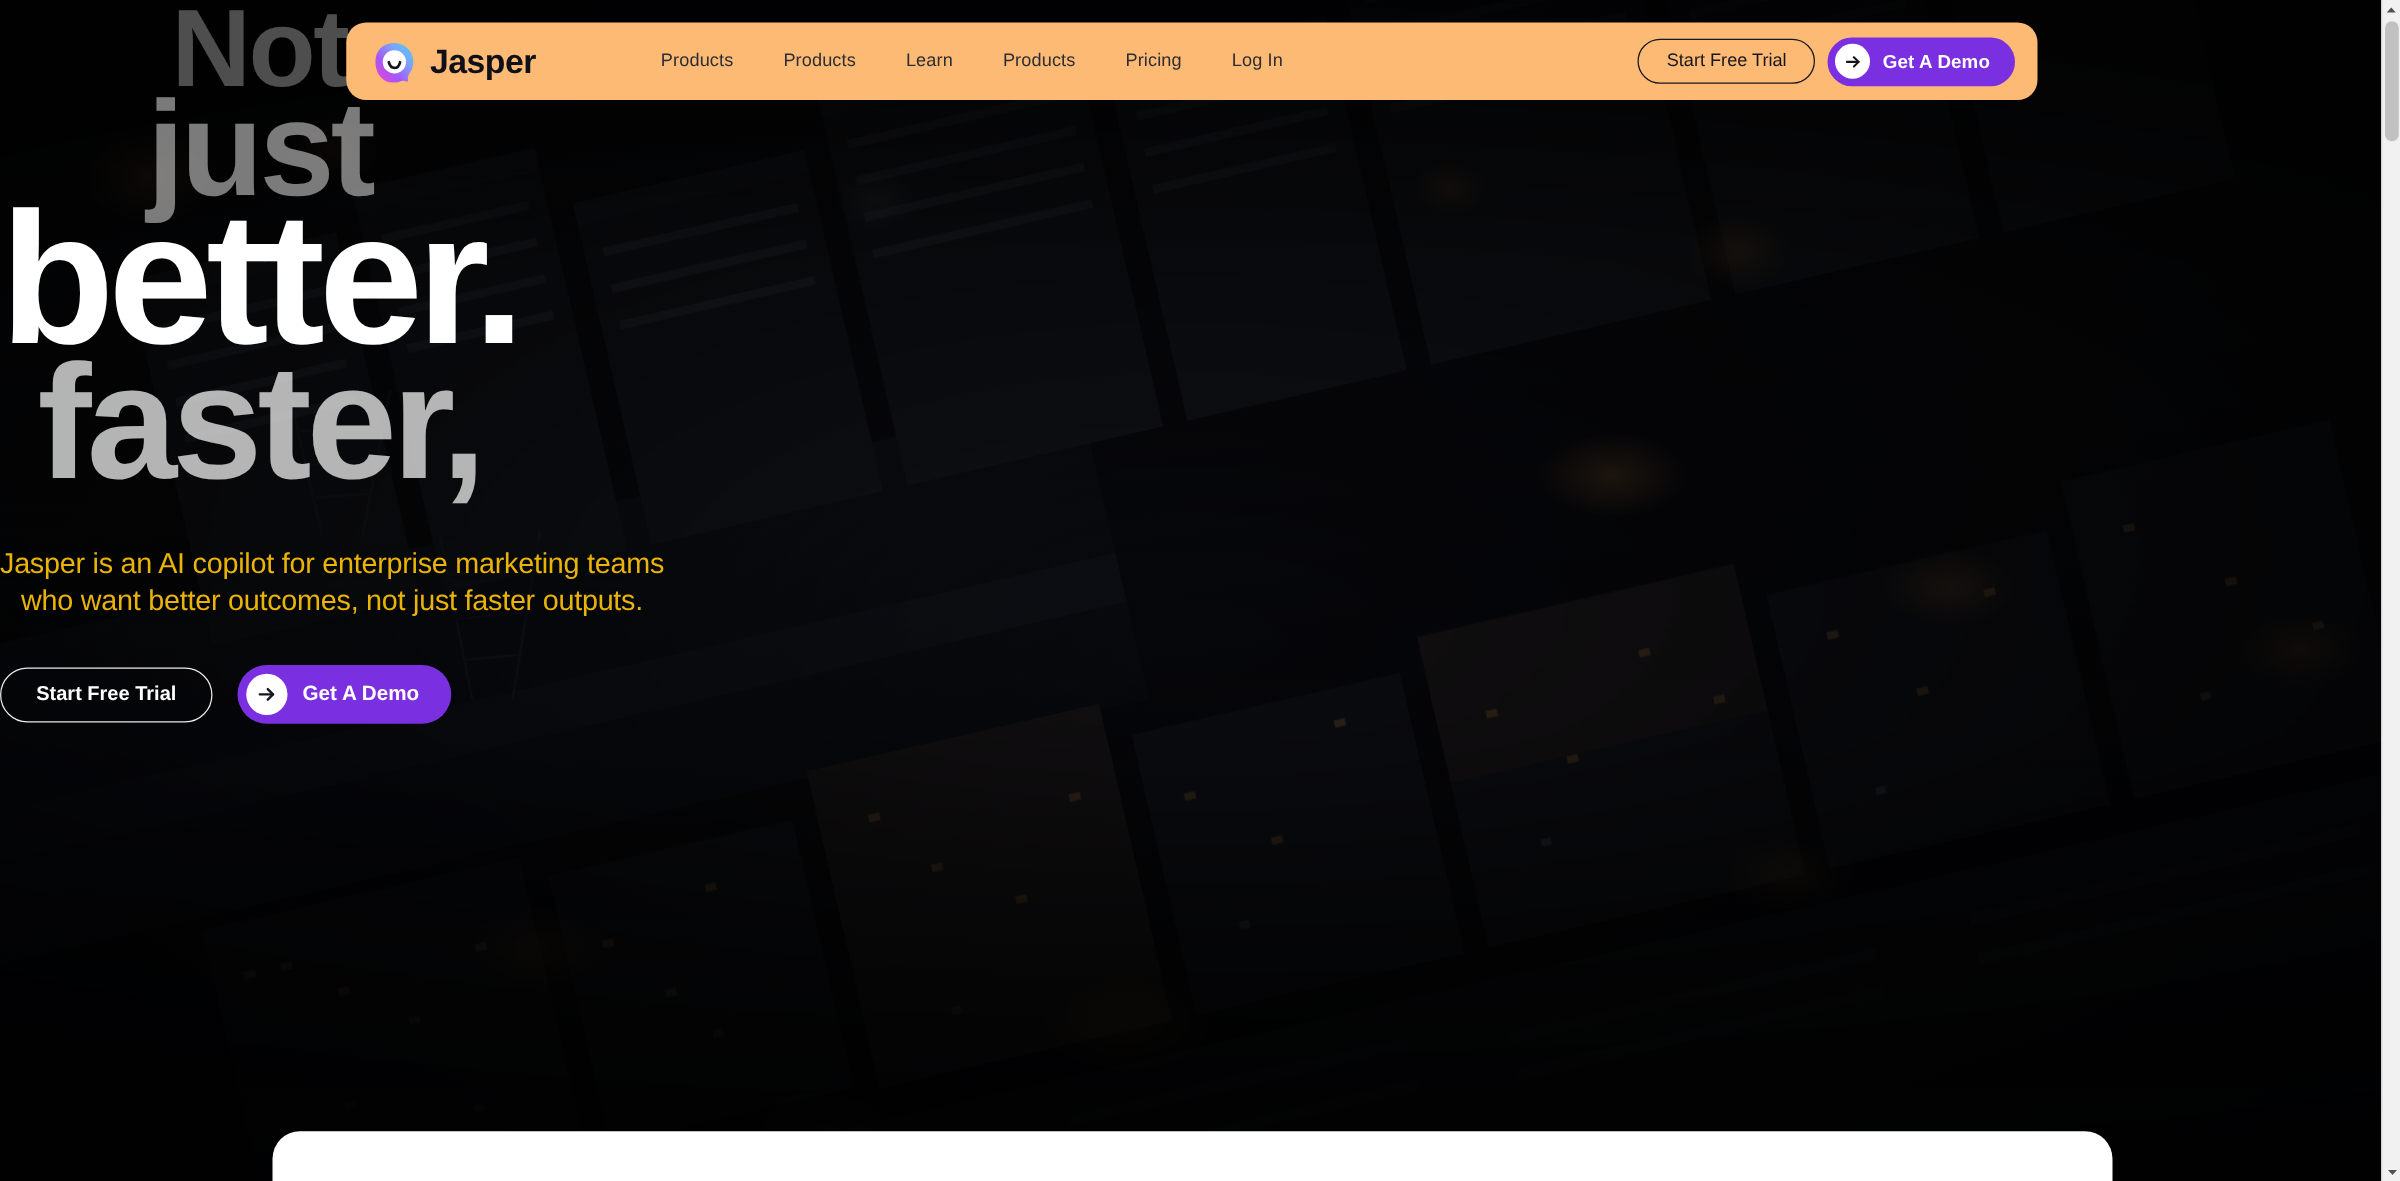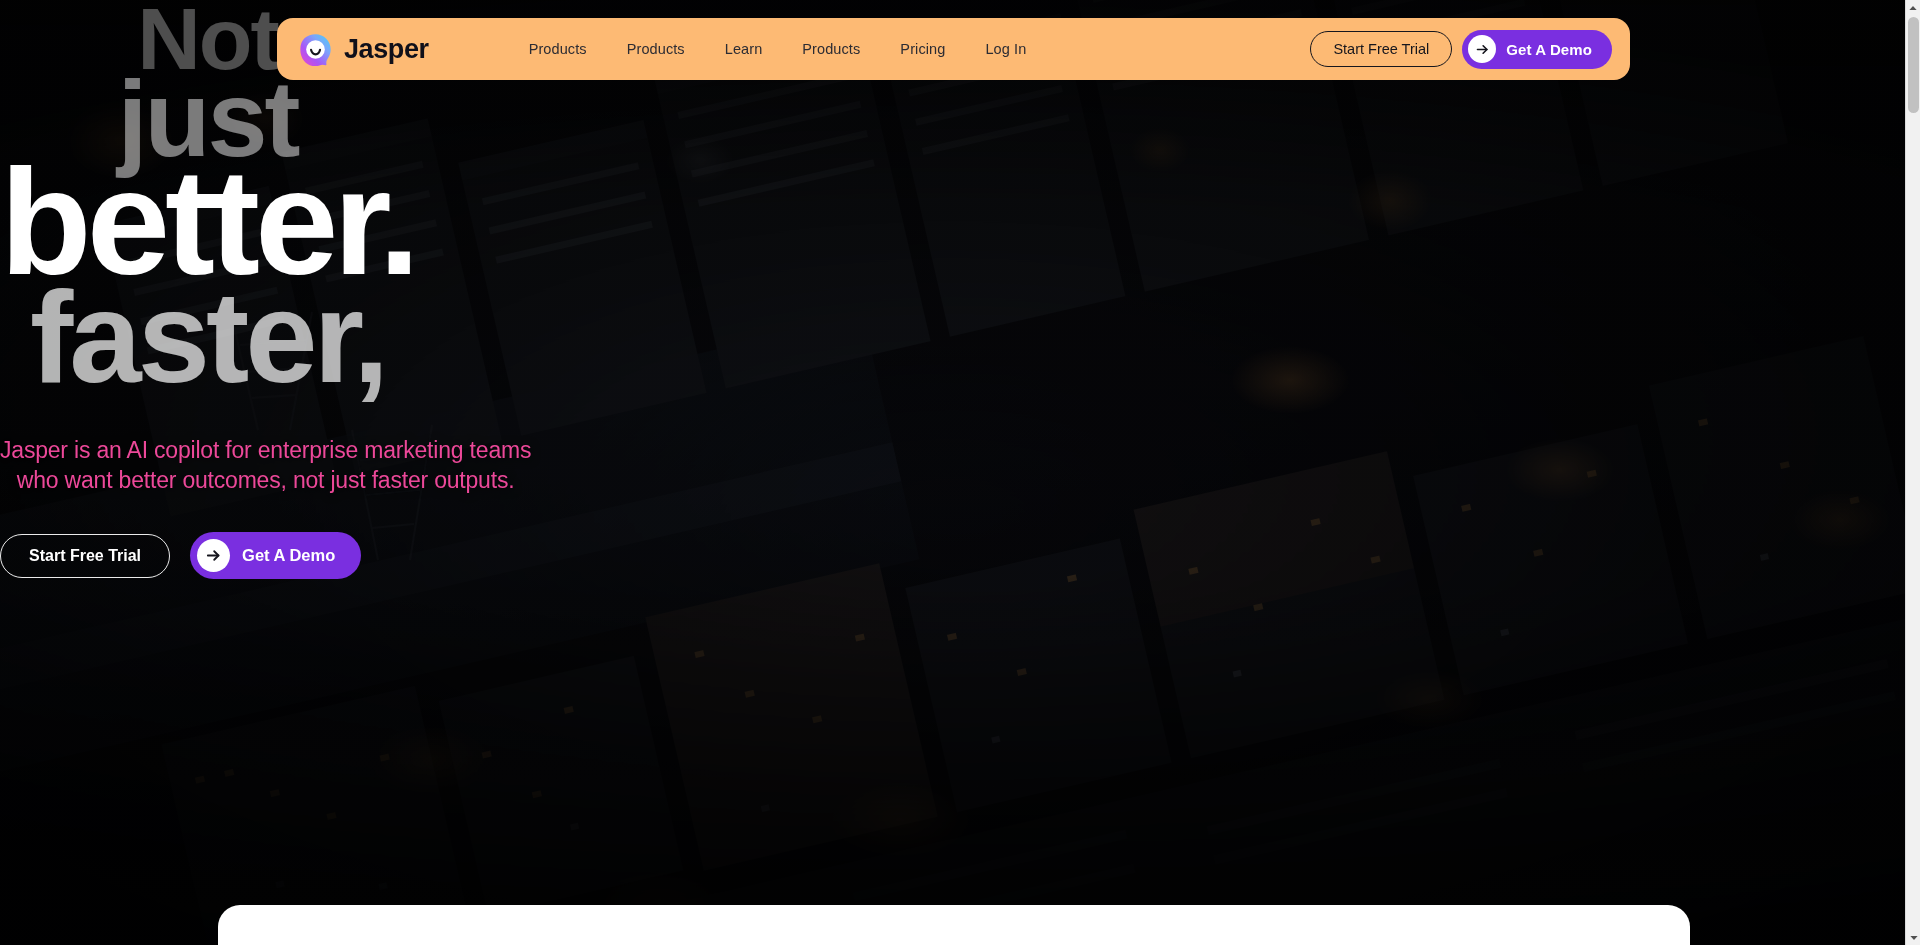--- a/index.html
+++ b/index.html
@@ -64,21 +64,21 @@
           align-items:flex-start; }
   .headline { text-align:center; line-height:0.88; letter-spacing:-3px;
               font-weight:700; color:#fff; }
   .headline .ln { display:block; }
   .ln-1 { font-size:88px; color:rgba(255,255,255,0.30); letter-spacing:-2px; }
   .ln-2 { font-size:108px; color:rgba(255,255,255,0.48); margin-top:-6px; letter-spacing:-3px;}
   .ln-3 { font-size:130px; color:rgba(255,255,255,0.70); margin-top:-8px; letter-spacing:-4px;}
   .ln-4 { font-size:150px; color:#ffffff; margin-top:-10px; letter-spacing:-5px;}
 
   .subhead {
-    margin-top:40px; text-align:center; color:#ec4899;
+    margin-top:40px; text-align:center; color:#eab308;
     font-size:23px; line-height:1.33; font-weight:400; letter-spacing:-0.2px;
     text-shadow:0 1px 10px rgba(0,0,0,0.6);
   }
   .hero-ctas { margin-top:36px; display:flex; align-items:center; gap:20px; }
   .btn-ghost-dark {
     height:44px; padding:0 28px; border:1.5px solid rgba(255,255,255,0.92);
     border-radius:999px; background:transparent; color:#fff;
     font-size:16px; font-weight:600;
   }
   .btn-primary-lg {

